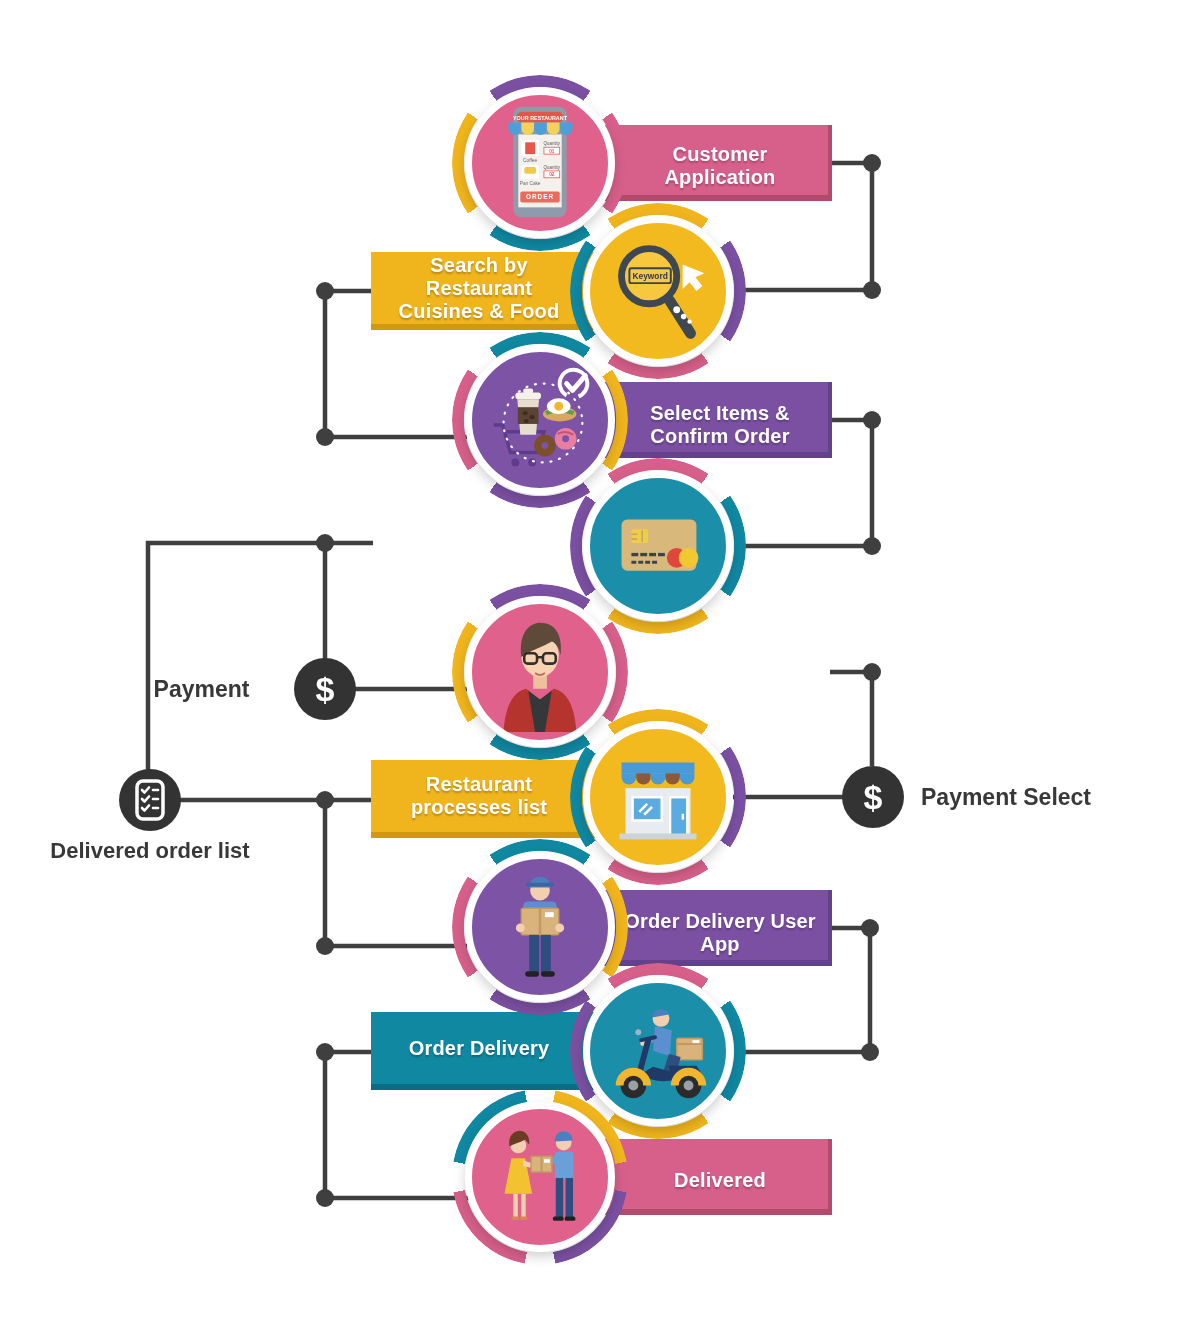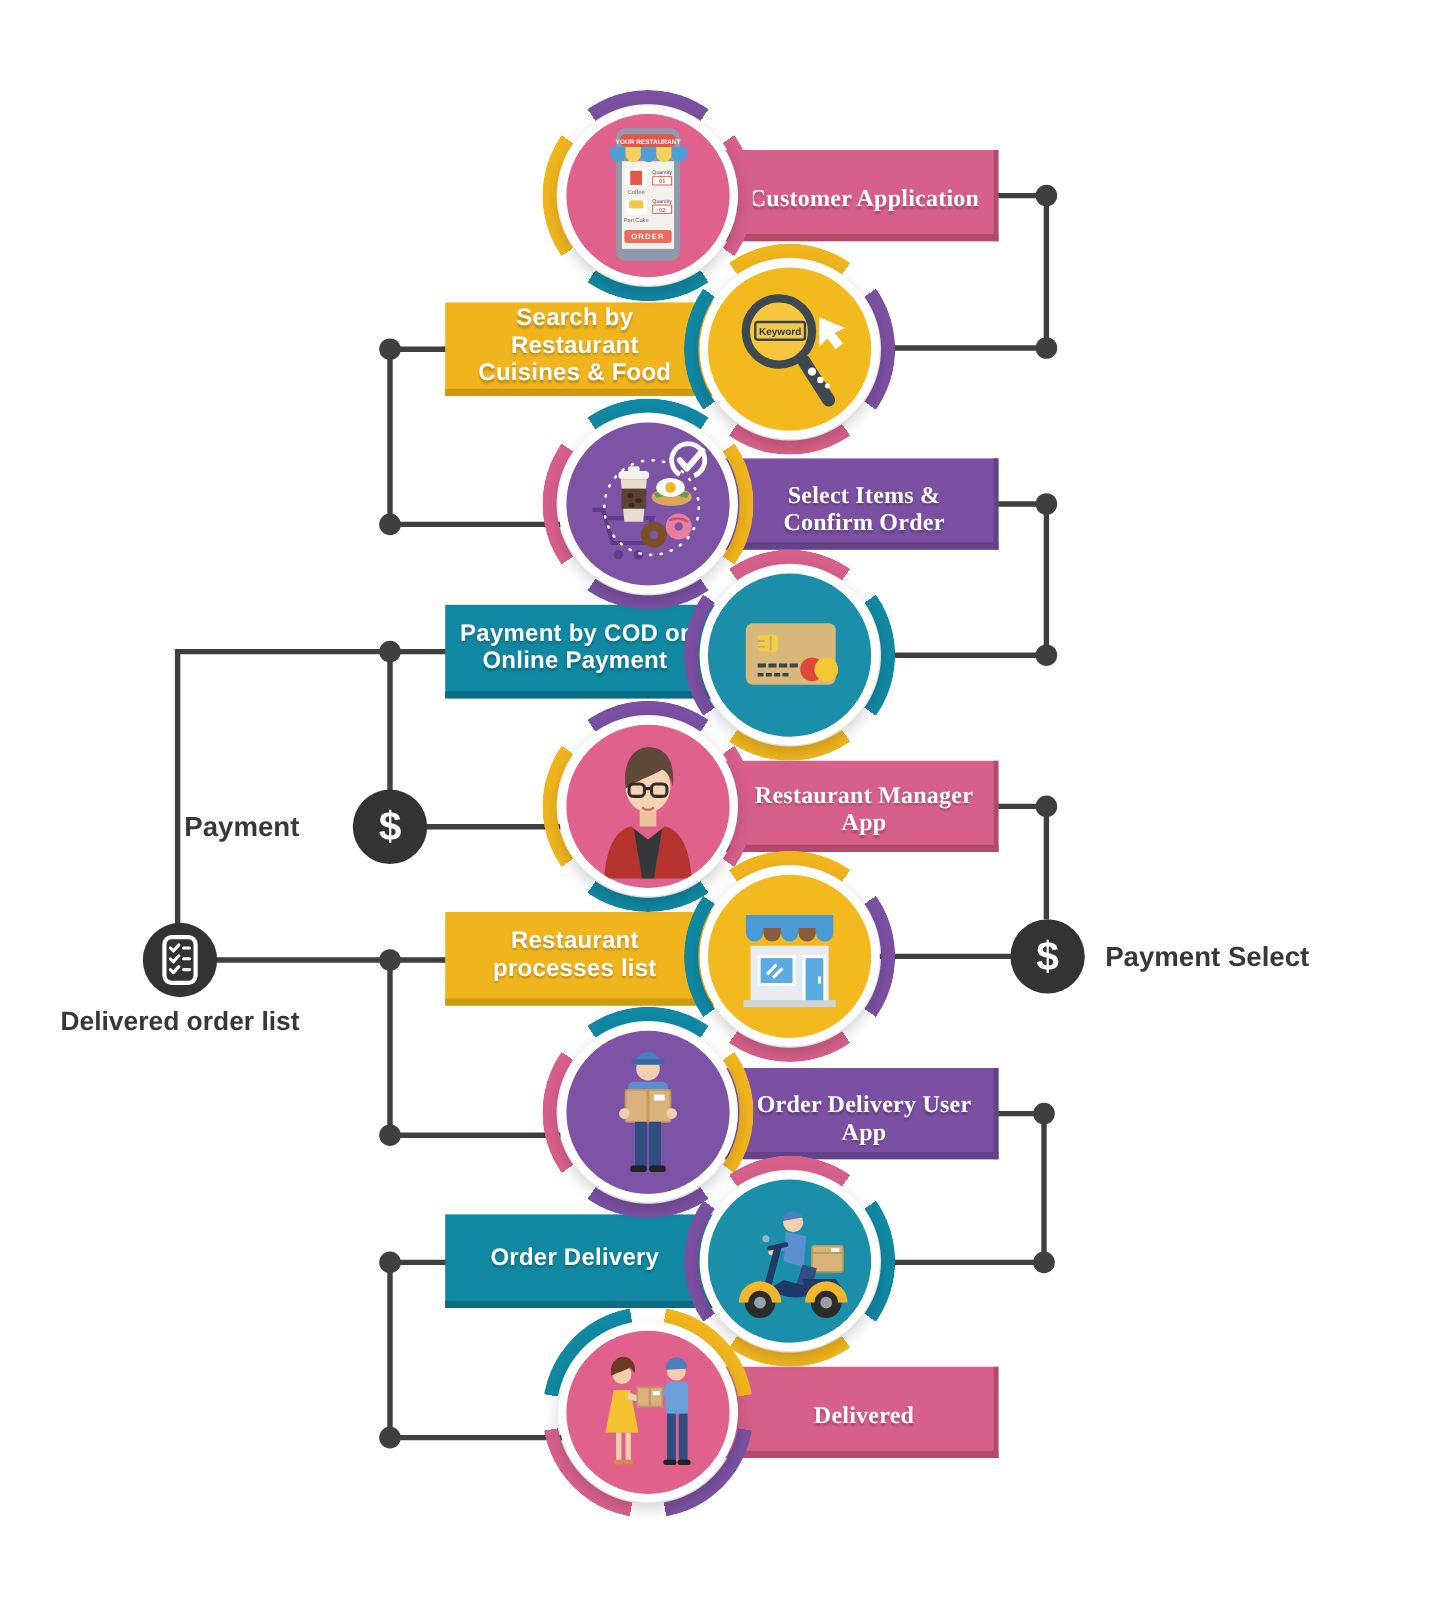--- a/index.html
+++ b/index.html
@@ -5,21 +5,21 @@
   html,body{margin:0;padding:0;background:#fff;}
   .canvas{position:relative;width:1200px;height:1337px;background:#fff;overflow:hidden;
           font-family:"Liberation Sans",sans-serif;}
   .connectors{position:absolute;left:0;top:0;z-index:1;}
   .connectors .wire{stroke:var(--line);stroke-width:4.5;fill:none;}
   .connectors .dot{fill:var(--line);}
   
   .box{position:absolute;z-index:2;display:flex;align-items:center;justify-content:center;
        color:#fff;font-weight:700;font-size:20px;line-height:1.15;text-align:center;
        text-shadow:0 2px 2px rgba(0,0,0,.25);letter-spacing:.2px;box-sizing:border-box;}
-  .box.rt{left:560px;width:272px;height:76px;padding:16px 10px 4px 62px;font-family:Liberation Serif, serif;}
+  .box.rt{left:560px;width:272px;height:76px;padding:16px 10px 4px 62px;}
   .box.lt{left:371px;width:290px;height:78px;padding:4px 80px 4px 10px;}
   .c-pink  {background:var(--pink);  border-bottom:6px solid var(--pink-dark);  border-right:4px solid var(--pink-dark);}
   .c-yellow{background:var(--yellow);border-bottom:6px solid var(--yellow-dark);border-right:4px solid var(--yellow-dark);}
   .c-purple{background:var(--purple);border-bottom:6px solid var(--purple-dark);border-right:4px solid var(--purple-dark);align-items:flex-end;}
   .c-teal  {background:var(--teal);  border-bottom:6px solid var(--teal-dark);  border-right:4px solid var(--teal-dark);}
   
   .node{position:absolute;width:176px;height:176px;z-index:3;}
   .ring{position:absolute;inset:0;border-radius:50%;
         background:conic-gradient(from var(--rot,0deg),
           var(--purple) 0 70deg, transparent 70deg 90deg,
@@ -78,26 +78,20 @@
 
   <div class="box rt c-pink" style="top:125px">
       <span>Customer Application</span>
     </div>
   <div class="box lt c-yellow" style="top:252px">
       <span>Search by Restaurant Cuisines &amp; Food</span>
     </div>
   <div class="box rt c-purple" style="top:382px">
       <span>Select Items &amp; Confirm Order</span>
     </div>
-  <div class="box lt c-teal" style="top:504px">
-      <span>Payment by COD or Online Payment</span>
-    </div>
-  <div class="box rt c-pink" style="top:634px">
-      <span>Restaurant Manager App</span>
-    </div>
   <div class="box lt c-yellow" style="top:760px">
       <span>Restaurant processes list</span>
     </div>
   <div class="box rt c-purple" style="top:890px">
       <span>Order Delivery User App</span>
     </div>
   <div class="box lt c-teal" style="top:1012px">
       <span>Order Delivery</span>
     </div>
   <div class="box rt c-pink" style="top:1139px">

